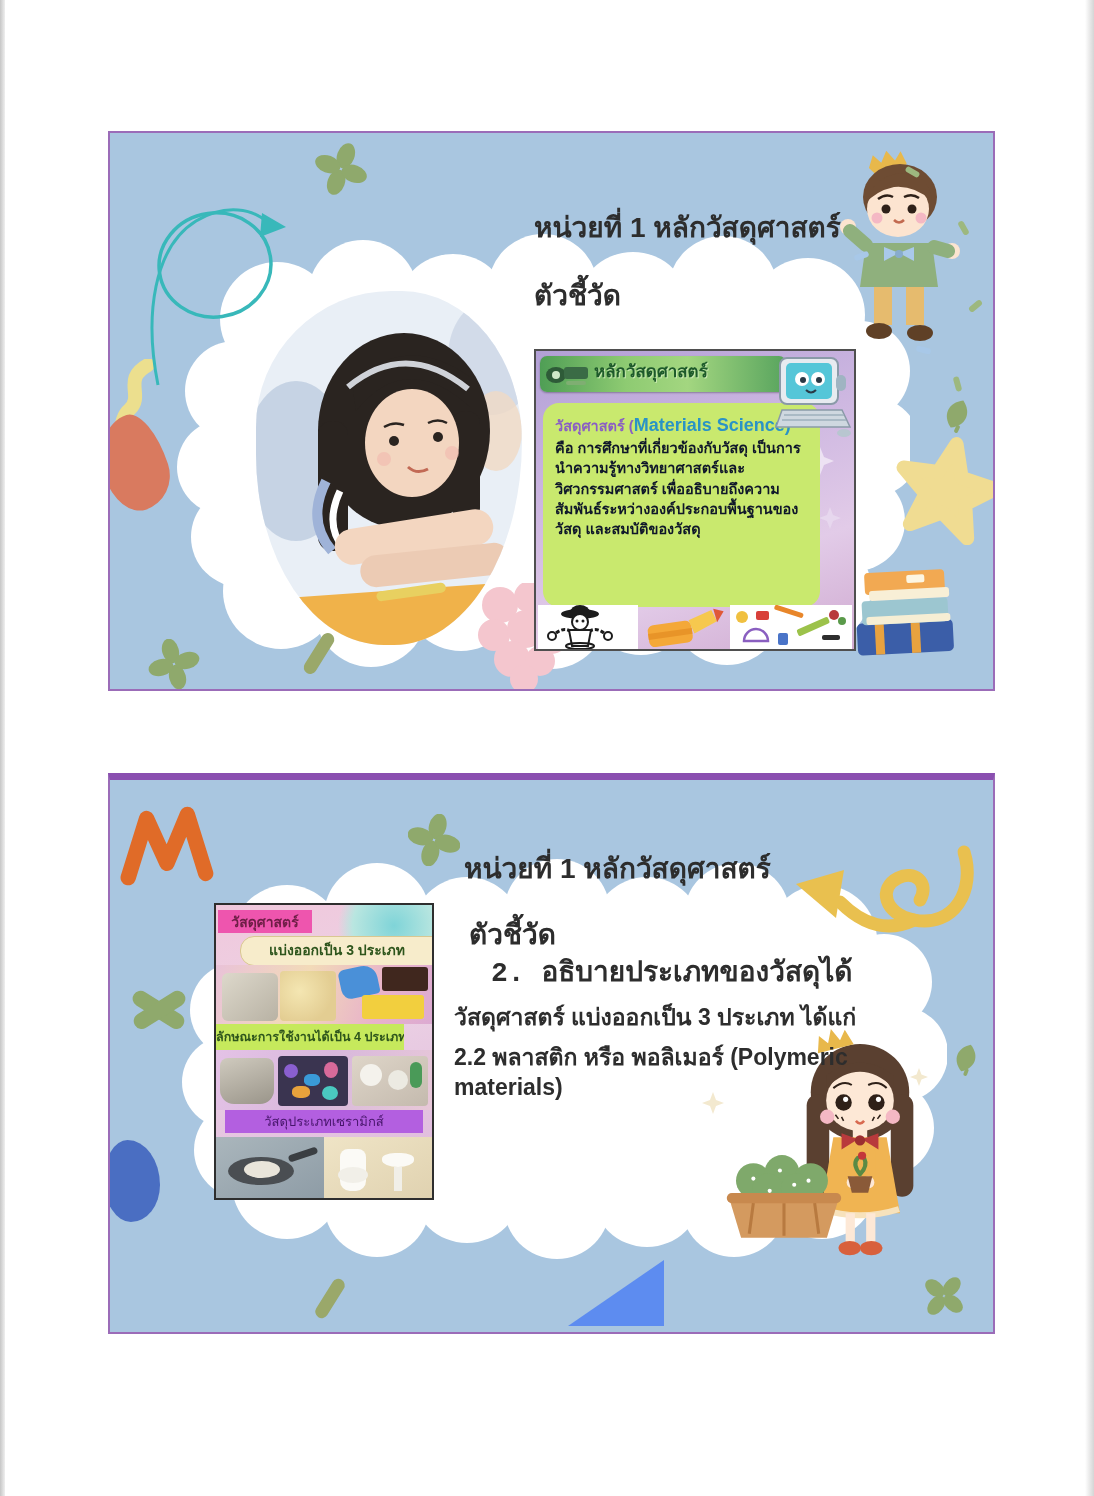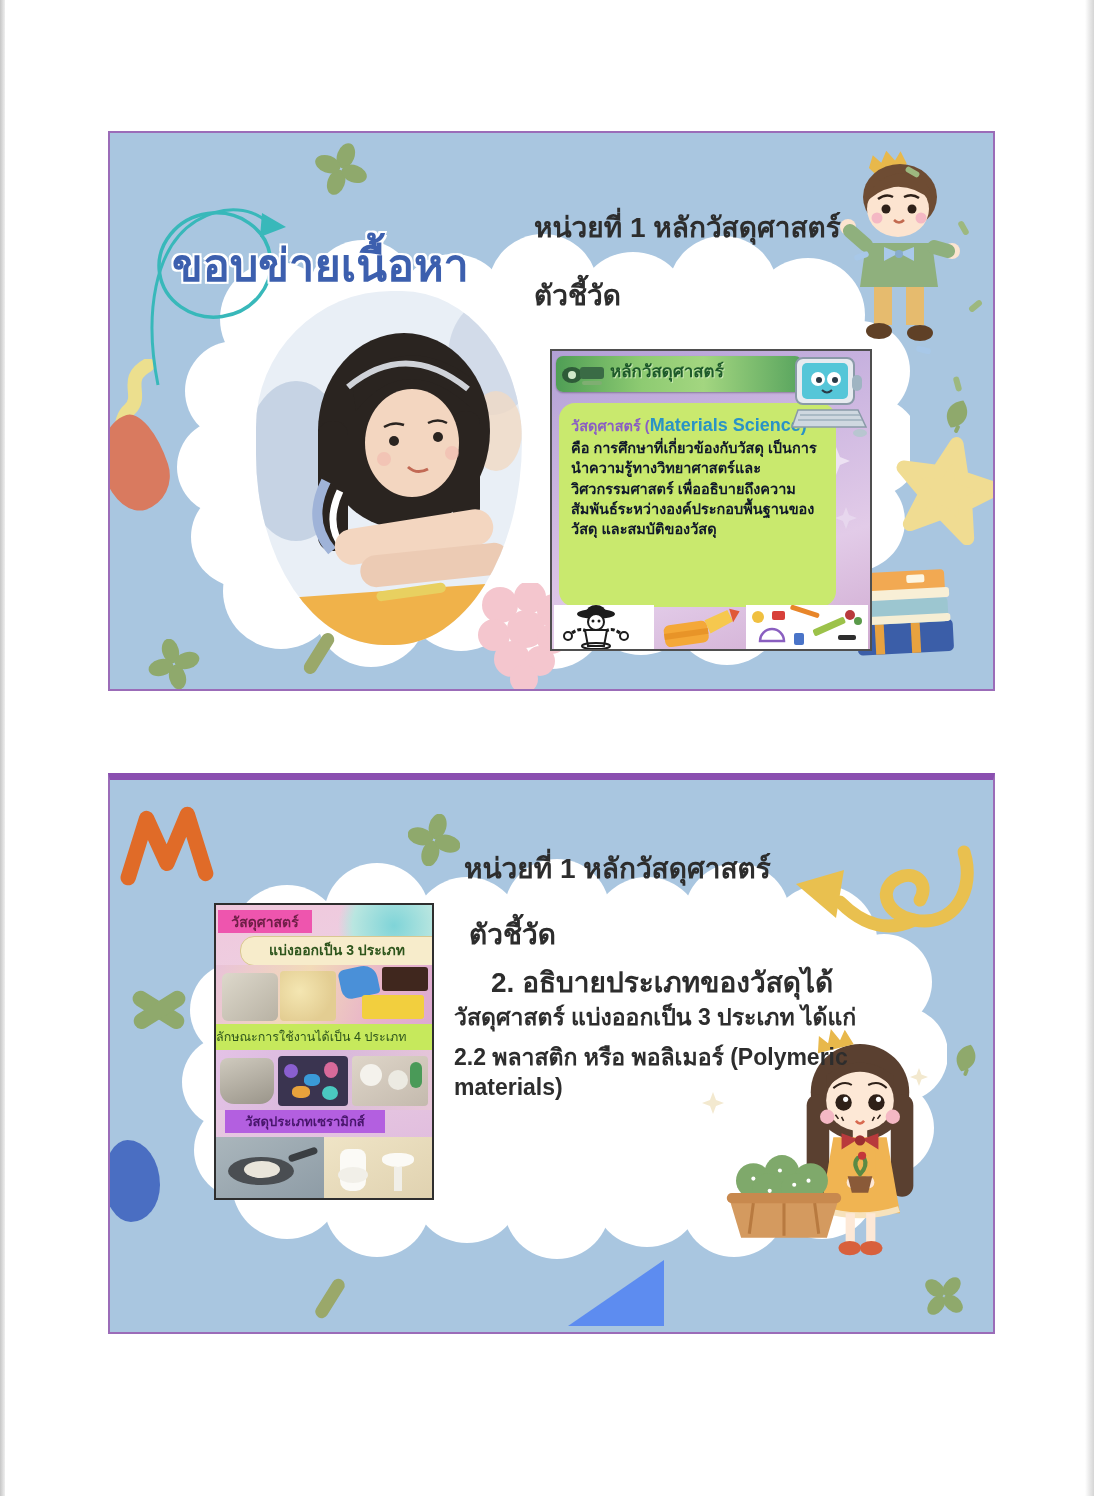--- a/index.html
+++ b/index.html
@@ -31,21 +31,21 @@
   .body-block div{margin-bottom:10px;}
 
   
   .photo-blob{
     position:absolute;left:146px;top:158px;width:266px;height:354px;z-index:2;overflow:hidden;
     border-radius:53% 47% 50% 50% / 40% 44% 60% 56%;
   }
 
   
   .embed1{
-    position:absolute;left:440px;top:216px;width:318px;height:298px;z-index:3;
+    position:absolute;left:424px;top:216px;width:318px;height:298px;z-index:3;
     border:2px solid #4f4f4f;
     background:linear-gradient(160deg,#b2a0d6 0%,#cbb5e0 35%,#e2cbe8 70%,#d0abd1 100%);
   }
   .e1-head{
     position:absolute;left:4px;top:5px;width:246px;height:36px;border-radius:7px;
     background:linear-gradient(90deg,#4f9e55,#8ecb72 35%,#a3d680 60%,#58a45e);
     box-shadow:0 1px 2px rgba(0,0,0,.3);
   }
   .e1-head-title{
     position:absolute;left:58px;top:6px;font-size:17px;font-weight:800;color:#1d5a2a;white-space:nowrap;
@@ -74,26 +74,26 @@
     position:absolute;left:2px;top:5px;width:94px;height:23px;background:#ee55ae;
     color:#6e1e46;font-size:14px;font-weight:800;text-align:center;line-height:25px;white-space:nowrap;overflow:hidden;
   }
   .e2-banner1{
     position:absolute;left:24px;top:31px;width:192px;height:28px;border-radius:14px 0 0 14px;
     background:#f7eccb;border:1px solid #d9c791;color:#2e551c;font-size:14px;font-weight:800;
     line-height:27px;text-align:center;white-space:nowrap;overflow:hidden;
   }
   .e2-row{position:absolute;left:0;width:216px;overflow:hidden;}
   .e2-banner2{
-    position:absolute;left:0;top:119px;width:216px;height:26px;background:#c6e95c;
-    color:#2e551c;font-size:12.5px;font-weight:400;line-height:26px;text-align:left;white-space:nowrap;overflow:hidden;
+    position:absolute;left:0;top:119px;width:188px;height:26px;background:#c6e95c;
+    color:#2e551c;font-size:12.5px;font-weight:700;line-height:26px;text-align:right;white-space:nowrap;overflow:hidden;
   }
   .e2-banner3{
-    position:absolute;left:9px;top:205px;width:160px;height:23px;background:#b35fe0;
-    color:#47156b;font-size:13px;font-weight:700;line-height:23px;text-align:center;white-space:nowrap;overflow:hidden;
+    position:absolute;left:9px;top:205px;width:198px;height:23px;background:#b35fe0;
+    color:#47156b;font-size:13px;font-weight:400;line-height:23px;text-align:center;white-space:nowrap;overflow:hidden;
   }
   .shape{position:absolute;}
 
   
   .deco{position:absolute;z-index:1;}
   .confetti{position:absolute;width:15px;height:6px;border-radius:4px;z-index:2;}
   .c-green{background:#9db87f;}
   .c-blue{background:#a8c8e8;}
 </style>
 </head>
@@ -129,21 +129,20 @@
       <rect x="58" y="100" width="640" height="310" rx="110"></rect>
     </g>
   </svg>
 
   <svg class="deco" style="left:28px;top:52px;z-index:5;" width="440" height="250" viewBox="0 0 440 250">
     <ellipse cx="77" cy="80" rx="56" ry="52" fill="none" stroke="#38b8ba" stroke-width="3.5" transform="rotate(-8 77 80)"></ellipse>
     <path d="M20 200 C6 130,16 62,58 36 C88 18,116 24,130 38" fill="none" stroke="#38b8ba" stroke-width="3"></path>
     <polygon points="124,28 148,42 122,52" fill="#38b8ba"></polygon>
   </svg>
 
-  <div class="slide-title" style="left:62px;top:96px;">ขอบข่ายเนื้อหา</div>
 
   <div class="photo-blob">
     <svg width="266" height="354" viewBox="0 0 266 354">
       <rect width="266" height="354" fill="#e9eff6"></rect>
       <ellipse cx="40" cy="170" rx="52" ry="80" fill="#b9c9dd" opacity="0.75"></ellipse>
       <ellipse cx="236" cy="66" rx="44" ry="58" fill="#c7d3e4" opacity="0.7"></ellipse>
       <ellipse cx="240" cy="140" rx="26" ry="40" fill="#f0d9c4" opacity="0.8"></ellipse>
       <rect x="-10" y="300" width="290" height="60" fill="#f0b24a" transform="rotate(-4 130 330)"></rect>
       <ellipse cx="148" cy="140" rx="86" ry="98" fill="#2a2420"></ellipse>
       <rect x="62" y="130" width="30" height="130" rx="14" fill="#2a2420"></rect>
@@ -347,21 +346,21 @@
         <circle cx="385" cy="374" r="53"></circle>
         <circle cx="475" cy="360" r="55"></circle>
       <circle cx="562" cy="372" r="53"></circle>
         <circle cx="650" cy="352" r="55"></circle>
       <rect x="56" y="90" width="665" height="282" rx="100"></rect>
     </g>
   </svg>
 
   <div class="h-unit" style="left:354px;top:66px;">หน่วยที่ 1 หลักวัสดุศาสตร์</div>
   <div class="h-ind" style="left:359px;top:132px;">ตัวชี้วัด</div>
-  <div class="h-item" style="left:381px;top:180px;">2. อธิบายประเภทของวัสดุได้</div>
+  <div class="h-item" style="left:381px;top:169px;font-family:Liberation Mono, monospace;">2. อธิบายประเภทของวัสดุได้</div>
 
   <div class="body-block" style="left:344px;top:222px;">
     <div>วัสดุศาสตร์ แบ่งออกเป็น 3 ประเภท ได้แก่</div>
     <div>2.2 พลาสติก หรือ พอลิเมอร์ (Polymeric materials)</div>
   </div>
 
   <figure class="embed2" style="margin:0;">
     <div class="e2-teal"></div>
     <div class="e2-label">วัสดุศาสตร์</div>
     <div class="e2-banner1">แบ่งออกเป็น 3 ประเภท</div>

